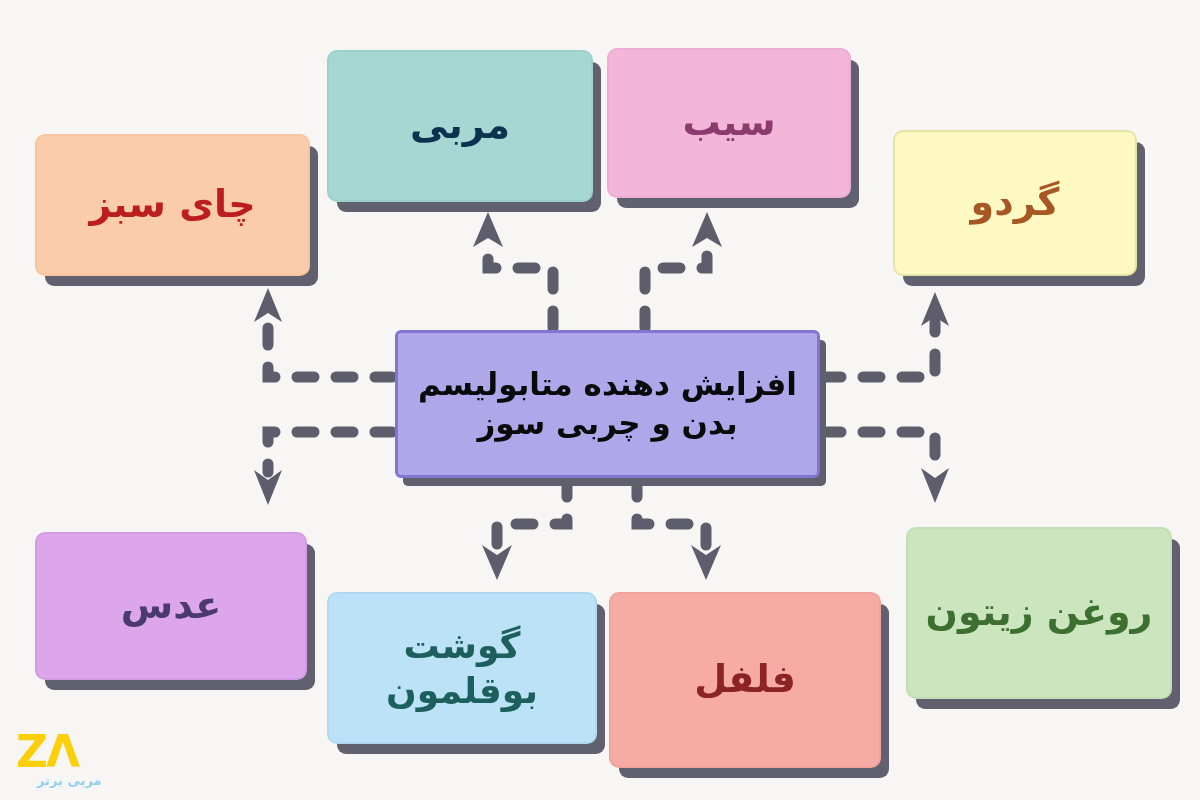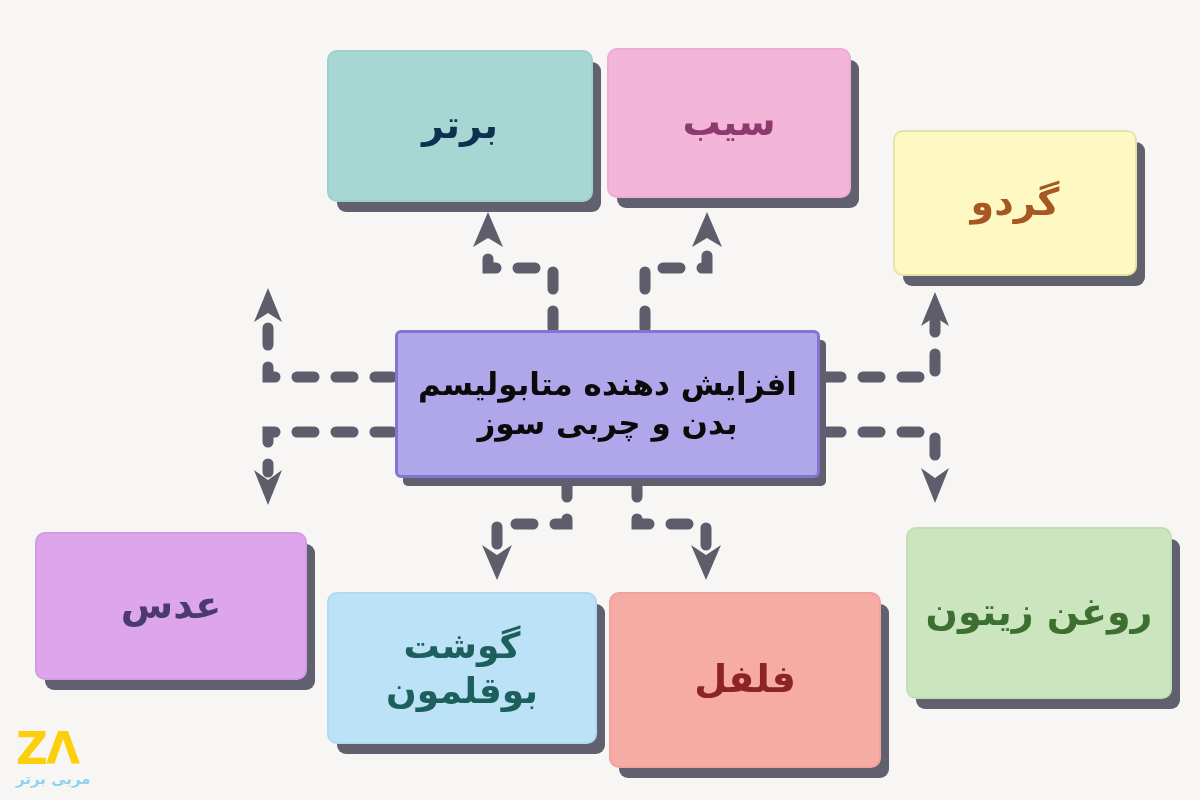--- a/index.html
+++ b/index.html
@@ -121,26 +121,27 @@
     font-size: 44px;
     line-height: 0.9;
     color: #fbd00a;
     letter-spacing: -2px;
     display: block;
   }
   .logo-sub {
     display: block;
     margin-top: 1px;
     font-family: "DejaVu Sans", "Liberation Sans", sans-serif;
-    font-size: 15px;
+    font-size: 13px;
     font-weight: bold;
     color: #8fd2f0;
     direction: rtl;
     text-align: left;
     letter-spacing: 0px;
+    margin-left: 21px;
   }
 </style>
 </head>
 <body>
 
 <div id="canvas">
 
   <svg id="connectors" viewBox="0 0 1200 800" xmlns="http://www.w3.org/2000/svg">
 
     <path class="conn-path" d="M 392 377 L 268 377 L 268 318"></path>
@@ -166,23 +167,26 @@
 
     <path class="conn-path" d="M 637 480 L 637 524 L 706 524 L 706 547"></path>
     <polygon class="conn-head" points="706,580 691,545 706,555 721,545"></polygon>
   </svg>
 
   <div class="node center-node">
     <span class="node-label">افزایش دهنده متابولیسم
 بدن و چربی سوز</span>
   </div>
 
+  <div class="node n-greentea">
+    <span class="node-label">چای سبز</span>
+  </div>
 
   <div class="node n-yogurt">
-    <span class="node-label">برتر</span>
+    <span class="node-label">مربی</span>
   </div>
 
   <div class="node n-apple">
     <span class="node-label">سیب</span>
   </div>
 
   <div class="node n-walnut">
     <span class="node-label">گردو</span>
   </div>
 

